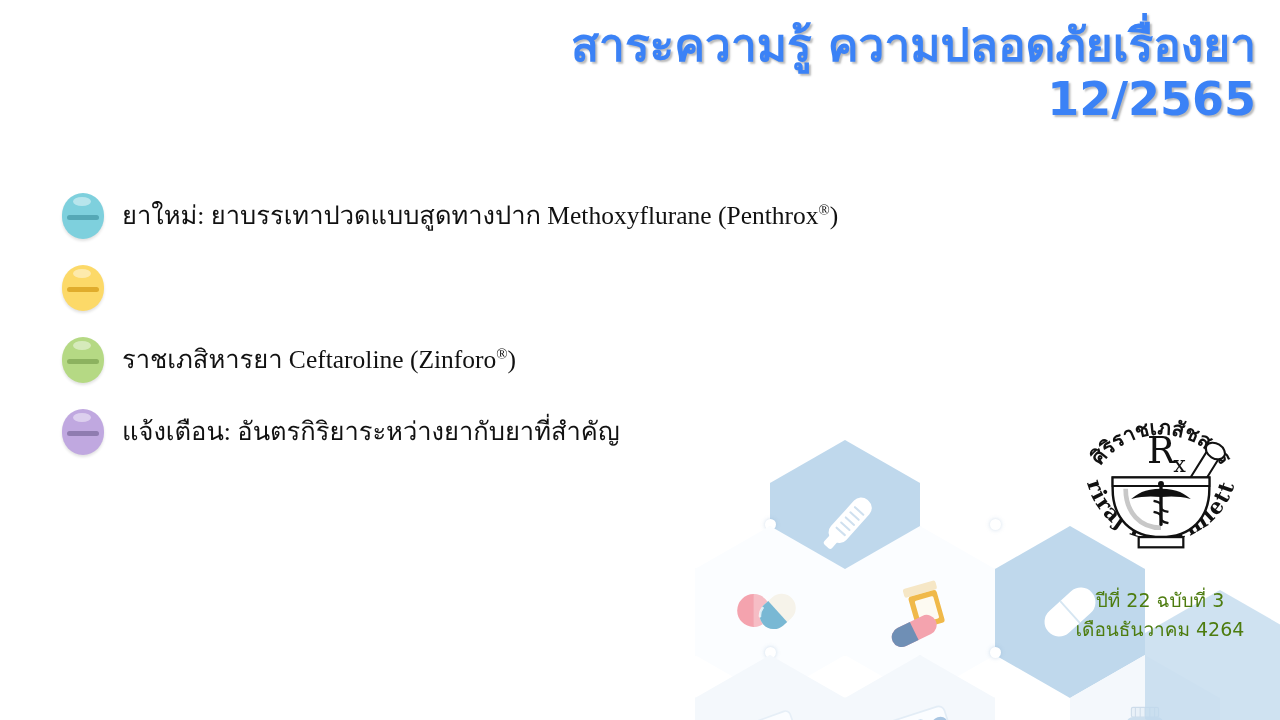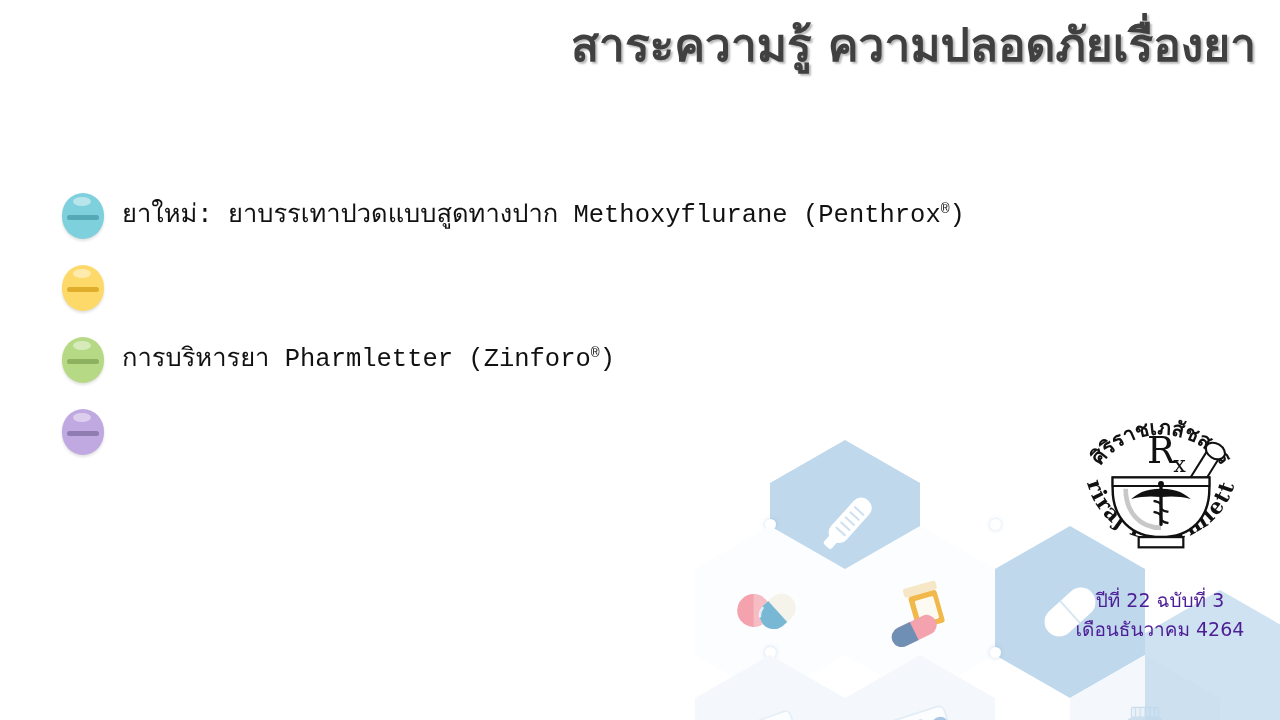--- a/index.html
+++ b/index.html
@@ -52,21 +52,21 @@
 
   
   .title-block {
     position: absolute;
     right: 24px;
     top: 18px;
     width: 800px;
     text-align: right;
   }
   .title-line {
-    color: #404040;
+    color: #3b82f6;
     font-weight: bold;
     font-size: 46px;
     line-height: 1.18;
     letter-spacing: 0px;
     text-shadow: 2px 2px 2px rgba(130,130,130,0.55);
     white-space: nowrap;
   }
 
   
   .bullets {
@@ -105,21 +105,21 @@
     top: 47%;
     width: 76%;
     height: 5px;
     border-radius: 3px;
   }
   .bullet-text {
     font-size: 25.5px;
     color: #111111;
     line-height: 1.25;
     white-space: nowrap;
-    font-family: Liberation Mono, monospace;
+    font-family: Liberation Serif, serif;
   }
   .bullet-text sup {
     font-size: 0.58em;
     vertical-align: super;
     line-height: 0;
   }
 
   
   .logo {
     position: absolute;
@@ -130,21 +130,21 @@
   }
   .logo svg { display: block; }
 
   
   .issue {
     position: absolute;
     left: 1040px;
     top: 586px;
     width: 240px;
     text-align: center;
-    color: #4c1d95;
+    color: #4d7c0f;
     font-size: 19px;
     line-height: 1.5;
   }
 </style>
 </head>
 <body>
 
 <div id="page">
 
   <div class="hex-layer">
@@ -254,20 +254,21 @@
           <line x1="48" y1="59" x2="58" y2="59"></line>
         </g>
       </svg>
     </div>
 
     <div class="hex tinted" style="left:455px; top:150px; opacity:0.75;"></div>
   </div>
 
   <div class="title-block">
     <div class="title-line">สาระความรู้ ความปลอดภัยเรื่องยา</div>
+    <div class="title-line">12/2565</div>
   </div>
 
   <div class="bullets">
 
     <div class="bullet-row">
       <span class="pill" style="background: rgb(126, 208, 221);">
         <span class="score" style="background: rgb(85, 168, 182);"></span>
       </span>
       <span class="bullet-text"><span>ยาใหม่: ยาบรรเทาปวดแบบสูดทางปาก Methoxyflurane (Penthrox</span><sup>®</sup><span>)</span></span>
     </div>
@@ -275,27 +276,28 @@
     <div class="bullet-row">
       <span class="pill" style="background: rgb(252, 217, 104);">
         <span class="score" style="background: rgb(224, 172, 44);"></span>
       </span>
     </div>
 
     <div class="bullet-row">
       <span class="pill" style="background: rgb(181, 217, 132);">
         <span class="score" style="background: rgb(140, 178, 95);"></span>
       </span>
-      <span class="bullet-text"><span>การบริหารยา Pharmletter (Zinforo</span><sup>®</sup><span>)</span></span>
+      <span class="bullet-text"><span>ราชเภสิหารยา Ceftaroline (Zinforo</span><sup>®</sup><span>)</span></span>
     </div>
 
     <div class="bullet-row">
       <span class="pill" style="background: rgb(192, 168, 224);">
         <span class="score" style="background: rgb(143, 124, 176);"></span>
       </span>
+      <span class="bullet-text"><span>แจ้งเตือน: อันตรกิริยาระหว่างยากับยาที่สำคัญ</span><sup></sup><span></span></span>
     </div>
 
 
   </div>
 
   <div class="logo">
     <svg width="186" height="186" viewBox="0 0 200 200">
       <defs>
         <path id="arcTop" d="M 22,108 A 80,80 0 0 1 178,108" fill="none"></path>
         <path id="arcBottom" d="M 20,96 A 82,82 0 0 0 180,96" fill="none"></path>

